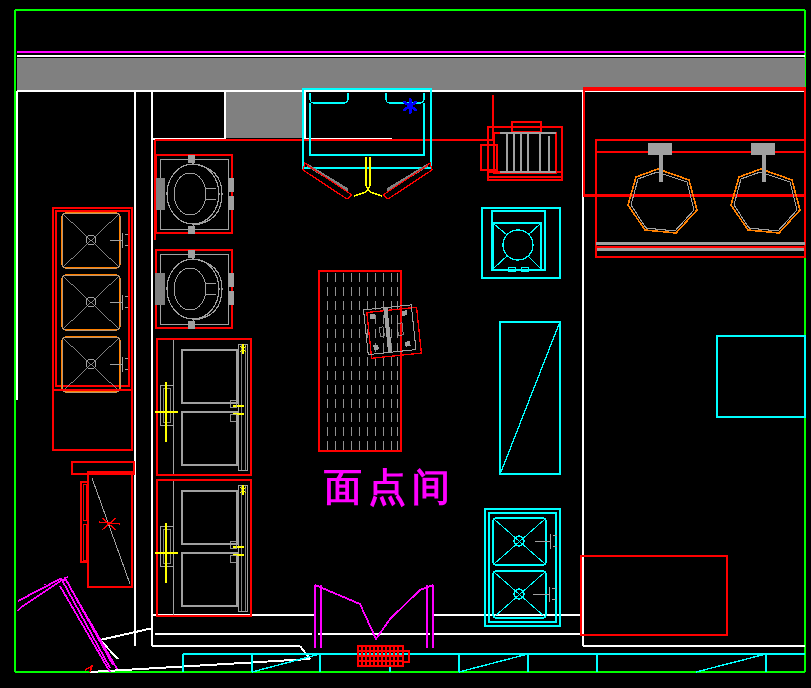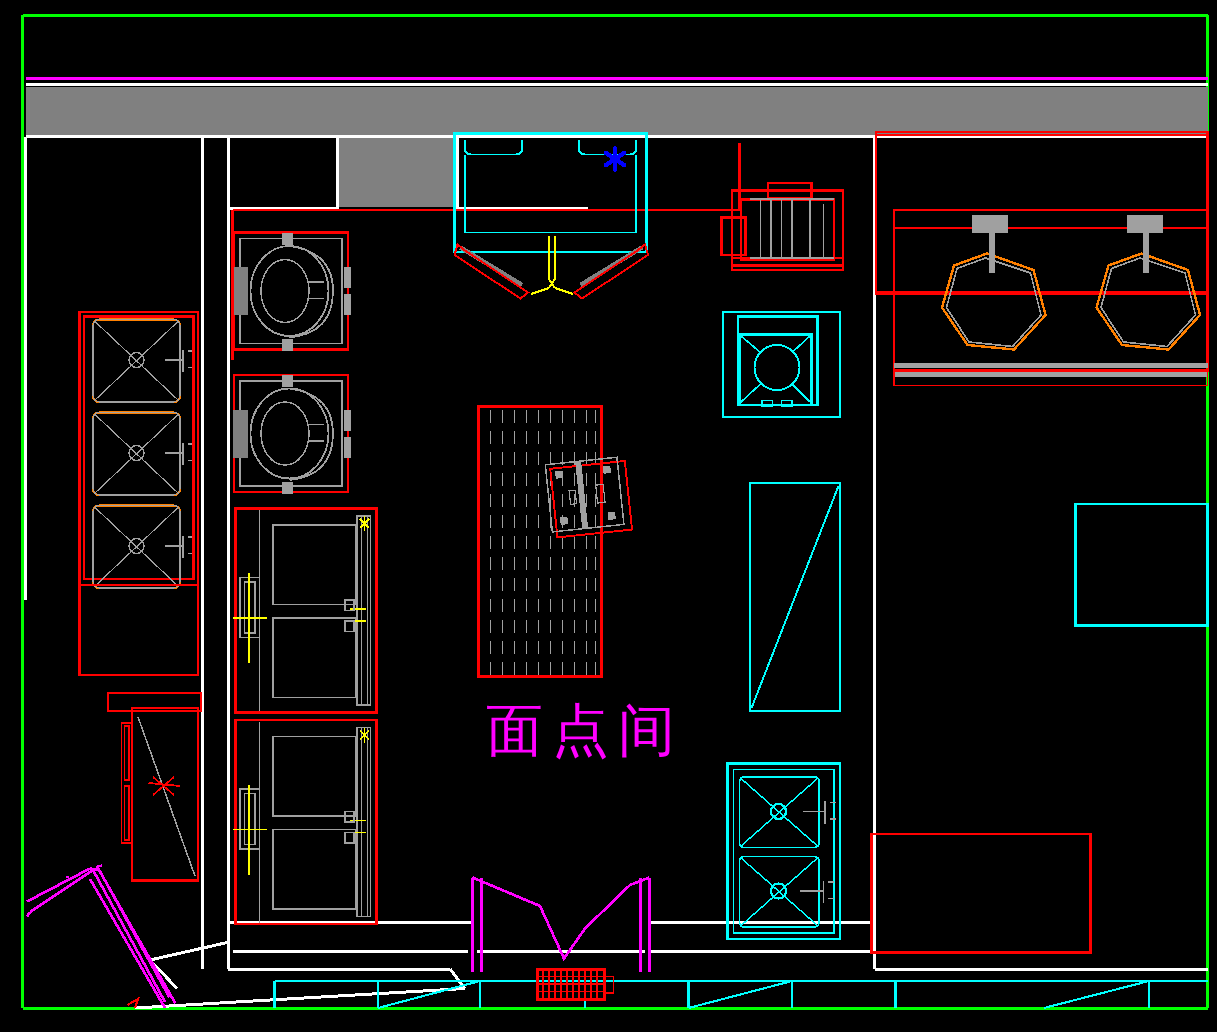--- a/index.html
+++ b/index.html
@@ -3,21 +3,21 @@
 <meta charset="utf-8">
 <style>
   html,body{margin:0;padding:0;background:#000;}
   body{font-family:"Liberation Sans", sans-serif;}
   #stage{position:relative;width:811px;height:688px;background:#000;overflow:hidden;}
   #stage svg{position:absolute;left:0;top:0;}
   .roomlabel{
     position:absolute;
     color:#ff00ff;
     font-family:"DejaVu Sans", sans-serif;
-    font-weight:400;
+    font-weight:700;
     font-size:38px;
     letter-spacing:6px;
     line-height:1;
     white-space:nowrap;
     user-select:none;
   }
 </style>
 </head>
 <body>
 

